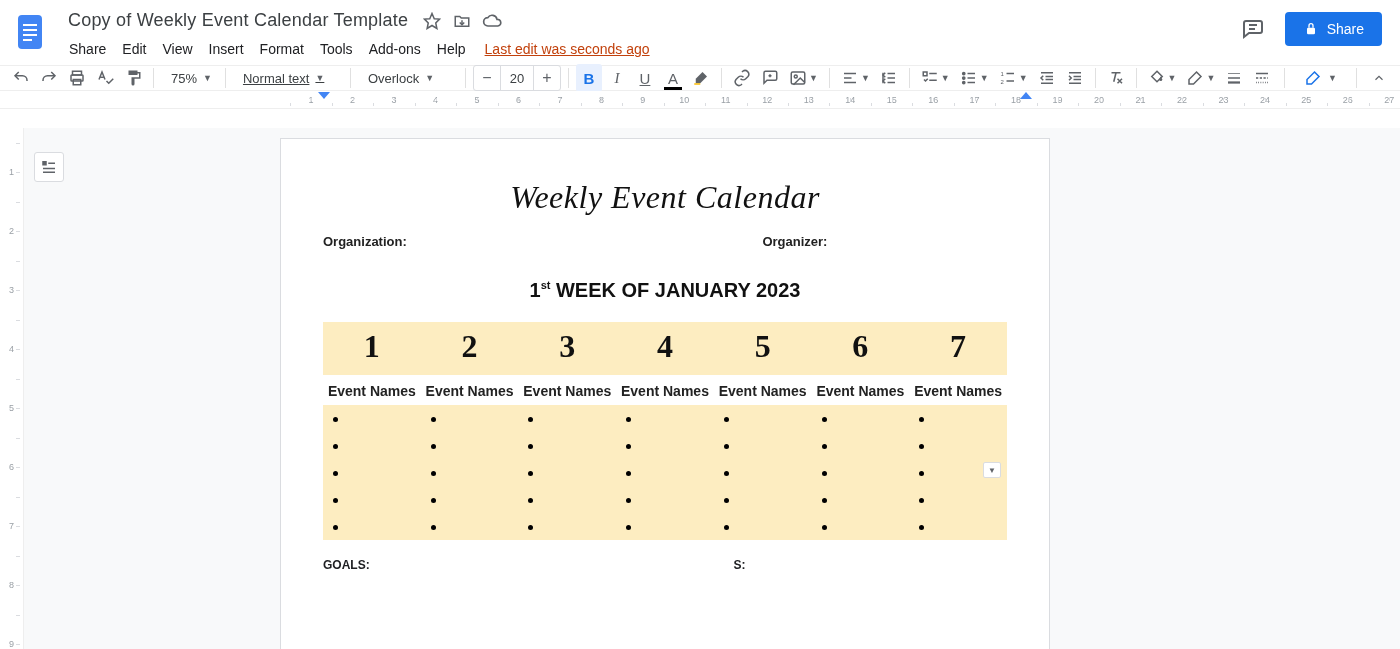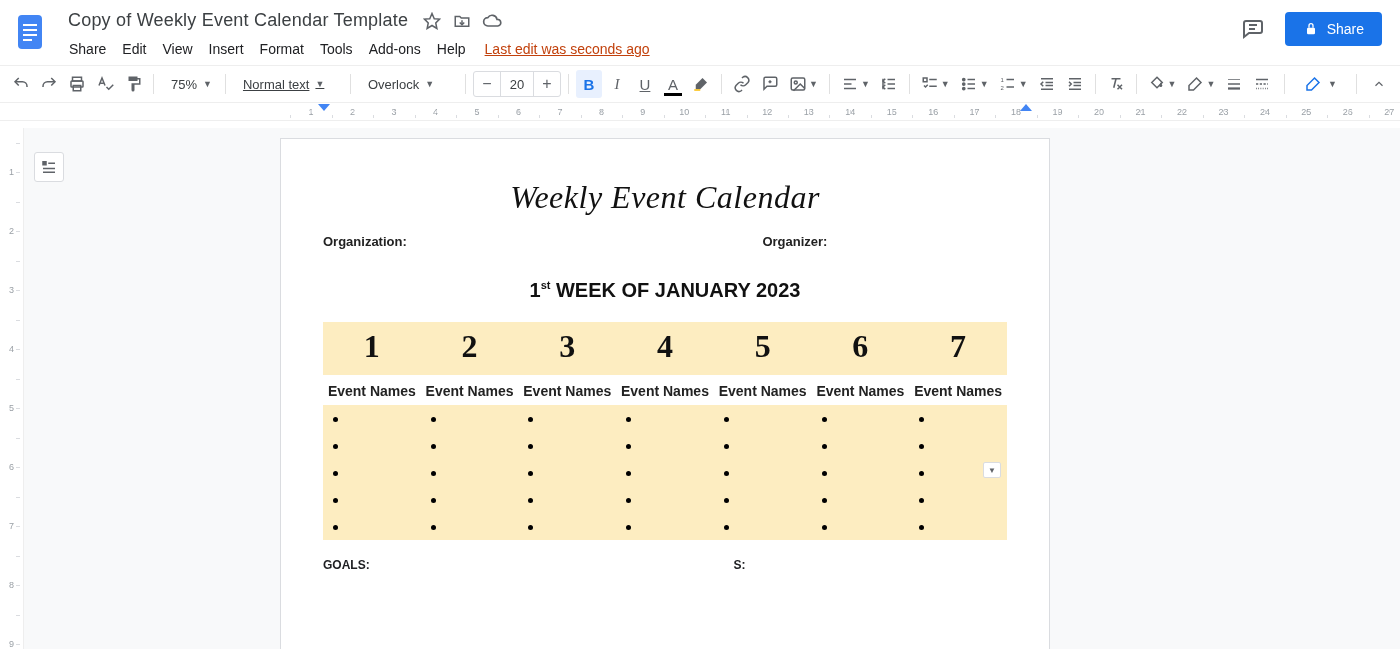--- a/index.html
+++ b/index.html
@@ -41,21 +41,21 @@
     display: flex; align-items: center; gap: 8px;
     background: #1a73e8; color: #fff; font-weight: 500; font-size: 14px;
     padding: 9px 18px; border-radius: 4px; cursor: pointer;
   }
 
   
   .toolbar {
     display: flex; align-items: center; gap: 2px;
     border-top: 1px solid #eee; border-bottom: 1px solid #eee;
     padding: 2px 8px;
-    height: 38px;
+    height: 26px;
     background: #fff;
   }
   .tb-btn {
     min-width: 26px; height: 28px; padding: 0 4px;
     display: flex; align-items: center; justify-content: center;
     color: #5f6368; cursor: pointer; border-radius: 3px;
     position: relative;
   }
   .tb-sep { width: 1px; height: 20px; background: #e0e0e0; margin: 0 5px; }
   .tb-select {

